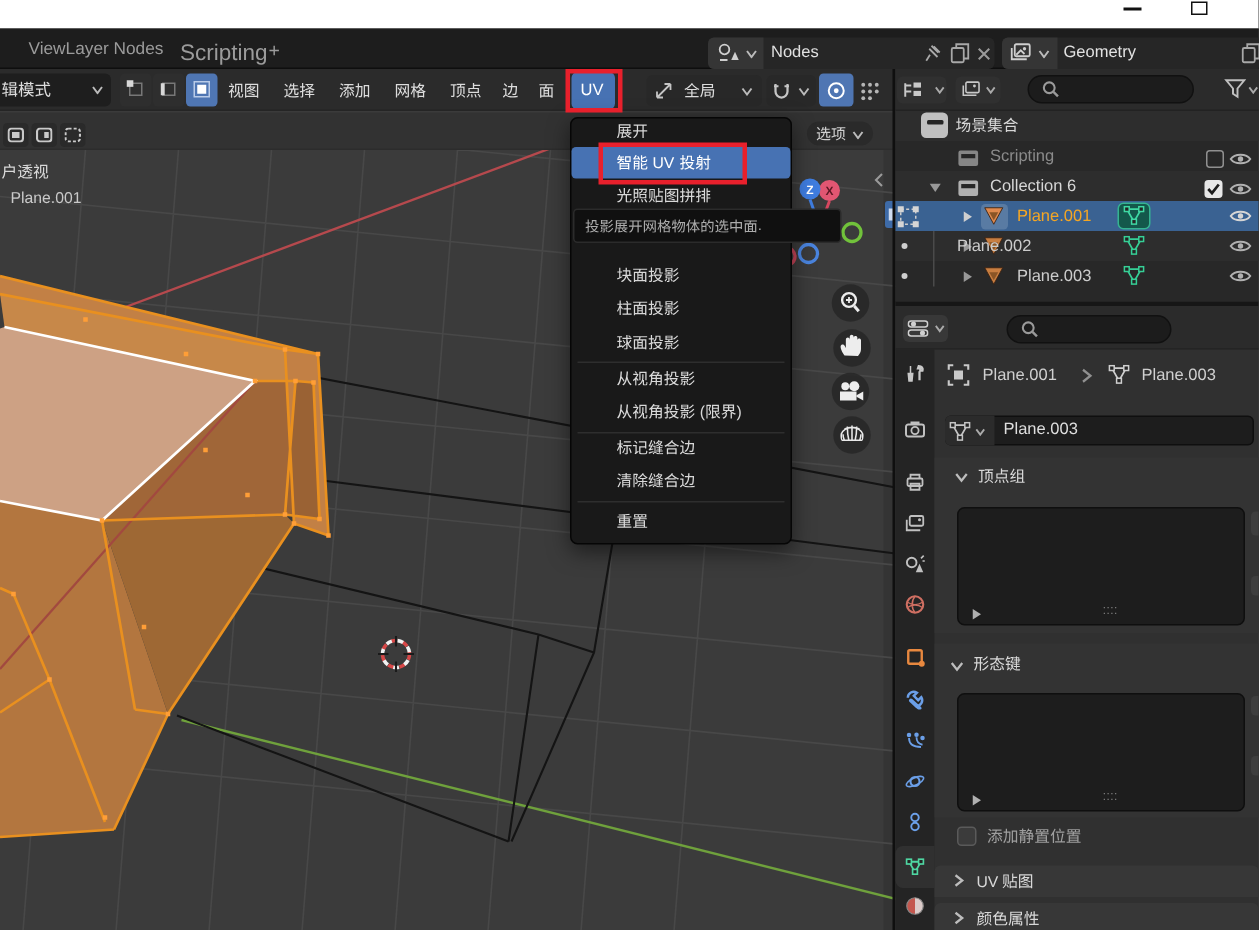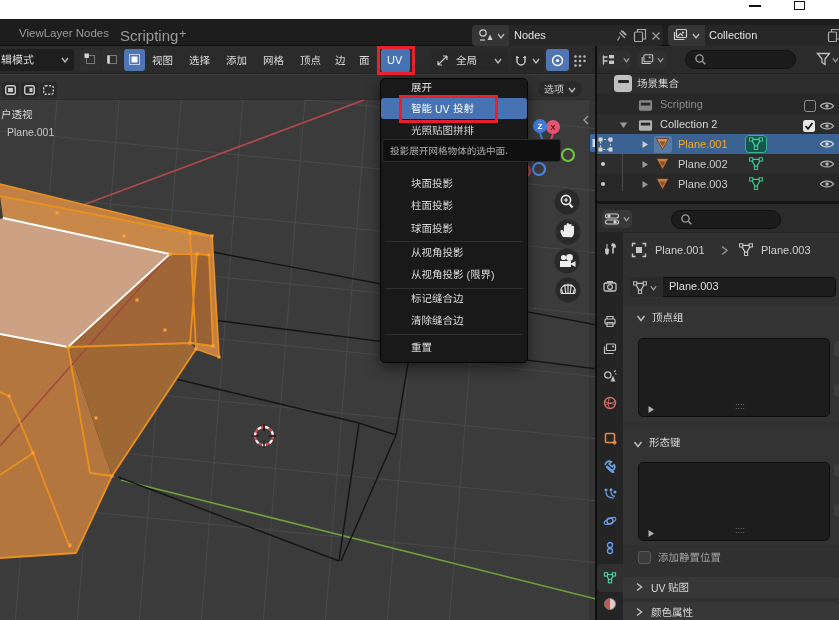--- a/index.html
+++ b/index.html
@@ -109,21 +109,21 @@
 <div style="position:absolute;left:668px;top:25px;width:37px;height:21px;background:#353535;border-radius:4px 0 0 4px"></div>
 <svg class="t" style="left:672px;top:28px" width="16" height="15" viewBox="0 0 16 15" fill="none" stroke="#cfcfcf" stroke-width="1.2">
 <rect x="4.5" y="1.5" width="10" height="8" rx="1"></rect>
       <path d="M2.5 4 v7.5 h10"></path>
       <circle cx="11" cy="4.5" r="1.1" fill="#cfcfcf" stroke="none"></circle>
       <path d="M5.5 8.5 l3-3 2.5 2.5"></path>
     </svg>
 <svg class="t" style="left:692px;top:33px" width="8" height="6" viewBox="0 0 8 6">
       <path d="M1 1 L4 5 L7 1" stroke="#bbb" stroke-width="1.3" fill="none"></path>
     </svg>
-<div class="t" style="left:709px;top:29px;font-size:11px;color:#e2e2e2">Collection</div>
+<div class="t" style="left:709px;top:29px;font-size:11px;color:#e2e2e2">Geometry</div>
 <svg class="t" style="left:827px;top:28px" width="14" height="15" viewBox="0 0 14 15" stroke="#a8a8a8" fill="none" stroke-width="1.2">
 <rect x="1.5" y="4" width="8" height="9.5" rx="1"></rect>
       <path d="M4.5 4 V1.5 H12.5 V11 H9.5"></path>
     </svg>
 <div style="position:absolute;left:0px;top:46px;width:597px;height:28px;background:#2b2b2b;border-bottom:1px solid #252525"></div>
 <div style="position:absolute;left:0px;top:49px;width:74px;height:22px;background:#1e1e1e;border-radius:0 4px 4px 0"></div>
 <svg style="position:absolute;left:1px;top:54px" width="33" height="11" viewBox="0 0 3000 1000" fill="#dcdcdc">
       <use href="#u8f91" x="0"></use>
       <use href="#u6a21" x="1000"></use>
       <use href="#u5f0f" x="2000"></use>
@@ -361,21 +361,21 @@
       <path d="M1.5 6 C4 2.2 12 2.2 14.5 6 C12 9.8 4 9.8 1.5 6 Z" fill="none" stroke="#b0b0b0" stroke-width="1.3"></path>
       <circle cx="8" cy="6" r="1.8" fill="#b0b0b0"></circle>
     </svg>
 <svg style="position:absolute;left:619px;top:121px" width="9" height="8" viewBox="0 0 9 8">
       <path d="M0.8 1.5 H8.2 L4.5 7 Z" fill="#989898"></path>
     </svg>
 <svg style="position:absolute;left:638px;top:118px" width="15" height="15" viewBox="0 0 16 15">
       <rect x="1" y="2" width="14" height="11" rx="1.5" fill="#b0b0b0"></rect>
       <rect x="3" y="4.5" width="10" height="3" fill="#262626"></rect>
     </svg>
-<div class="t" style="left:660px;top:118px;font-size:11px;color:#d6d6d6">Collection 2</div>
+<div class="t" style="left:660px;top:118px;font-size:11px;color:#d6d6d6">Collection 6</div>
 <div style="position:absolute;left:803px;top:120px;width:12px;height:12px;background:#e7e7e7;border-radius:2.5px"></div>
     <svg style="position:absolute;left:803px;top:120px" width="12" height="12" viewBox="0 0 12 12">
       <path d="M2.5 6 L5 8.8 L9.5 3" stroke="#1d1d1d" stroke-width="1.8" fill="none"></path>
     </svg>
 <svg style="position:absolute;left:819px;top:120px" width="16" height="12" viewBox="0 0 16 12">
       <path d="M1.5 6 C4 2.2 12 2.2 14.5 6 C12 9.8 4 9.8 1.5 6 Z" fill="none" stroke="#b0b0b0" stroke-width="1.3"></path>
       <circle cx="8" cy="6" r="1.8" fill="#b0b0b0"></circle>
     </svg>
 <div style="position:absolute;left:622px;top:136px;width:1px;height:55px;background:#4a4a4a"></div>
 <div style="position:absolute;left:597px;top:134px;width:242px;height:20px;background:#3a6292"></div>
@@ -407,21 +407,21 @@
       <circle cx="8" cy="6" r="1.8" fill="#d5d5d5"></circle>
     </svg>
 <div style="position:absolute;left:601px;top:162px;width:4px;height:4px;border-radius:2px;background:#cfcfcf"></div>
 <svg style="position:absolute;left:641px;top:160px" width="8" height="9" viewBox="0 0 8 9">
       <path d="M1.5 1 L7 4.5 L1.5 8 Z" fill="#989898"></path>
     </svg>
 <svg style="position:absolute;left:655px;top:157px" width="15" height="14" viewBox="0 0 15 14">
       <path d="M1.5 1.5 H13.5 L7.5 12.5 Z" fill="#c87e41" stroke="#3a2313" stroke-width="0.6"></path>
       <path d="M4.5 4.5 h6 L7.5 9.8 Z" fill="#8a5526"></path>
     </svg>
-<div class="t" style="left:678px;top:158px;font-size:11px;color:#cccccc">Plane.002</div>
+<div class="t" style="left:638px;top:158px;font-size:11px;color:#cccccc">Plane.002</div>
 <svg style="position:absolute;left:748px;top:156px" width="16" height="15" viewBox="0 0 16 15">
       <path d="M3.2 3.4 H12.8 L8 11.8 Z" fill="none" stroke="#36cf96" stroke-width="1.15"></path>
       <rect x="1.6" y="1.8" width="3.2" height="3.2" fill="#242424" stroke="#36cf96" stroke-width="1"></rect>
       <rect x="11.2" y="1.8" width="3.2" height="3.2" fill="#242424" stroke="#36cf96" stroke-width="1"></rect>
       <rect x="6.4" y="10.2" width="3.2" height="3.2" fill="#242424" stroke="#36cf96" stroke-width="1"></rect>
     </svg>
 <svg style="position:absolute;left:819px;top:158px" width="16" height="12" viewBox="0 0 16 12">
       <path d="M1.5 6 C4 2.2 12 2.2 14.5 6 C12 9.8 4 9.8 1.5 6 Z" fill="none" stroke="#b0b0b0" stroke-width="1.3"></path>
       <circle cx="8" cy="6" r="1.8" fill="#b0b0b0"></circle>
     </svg>

